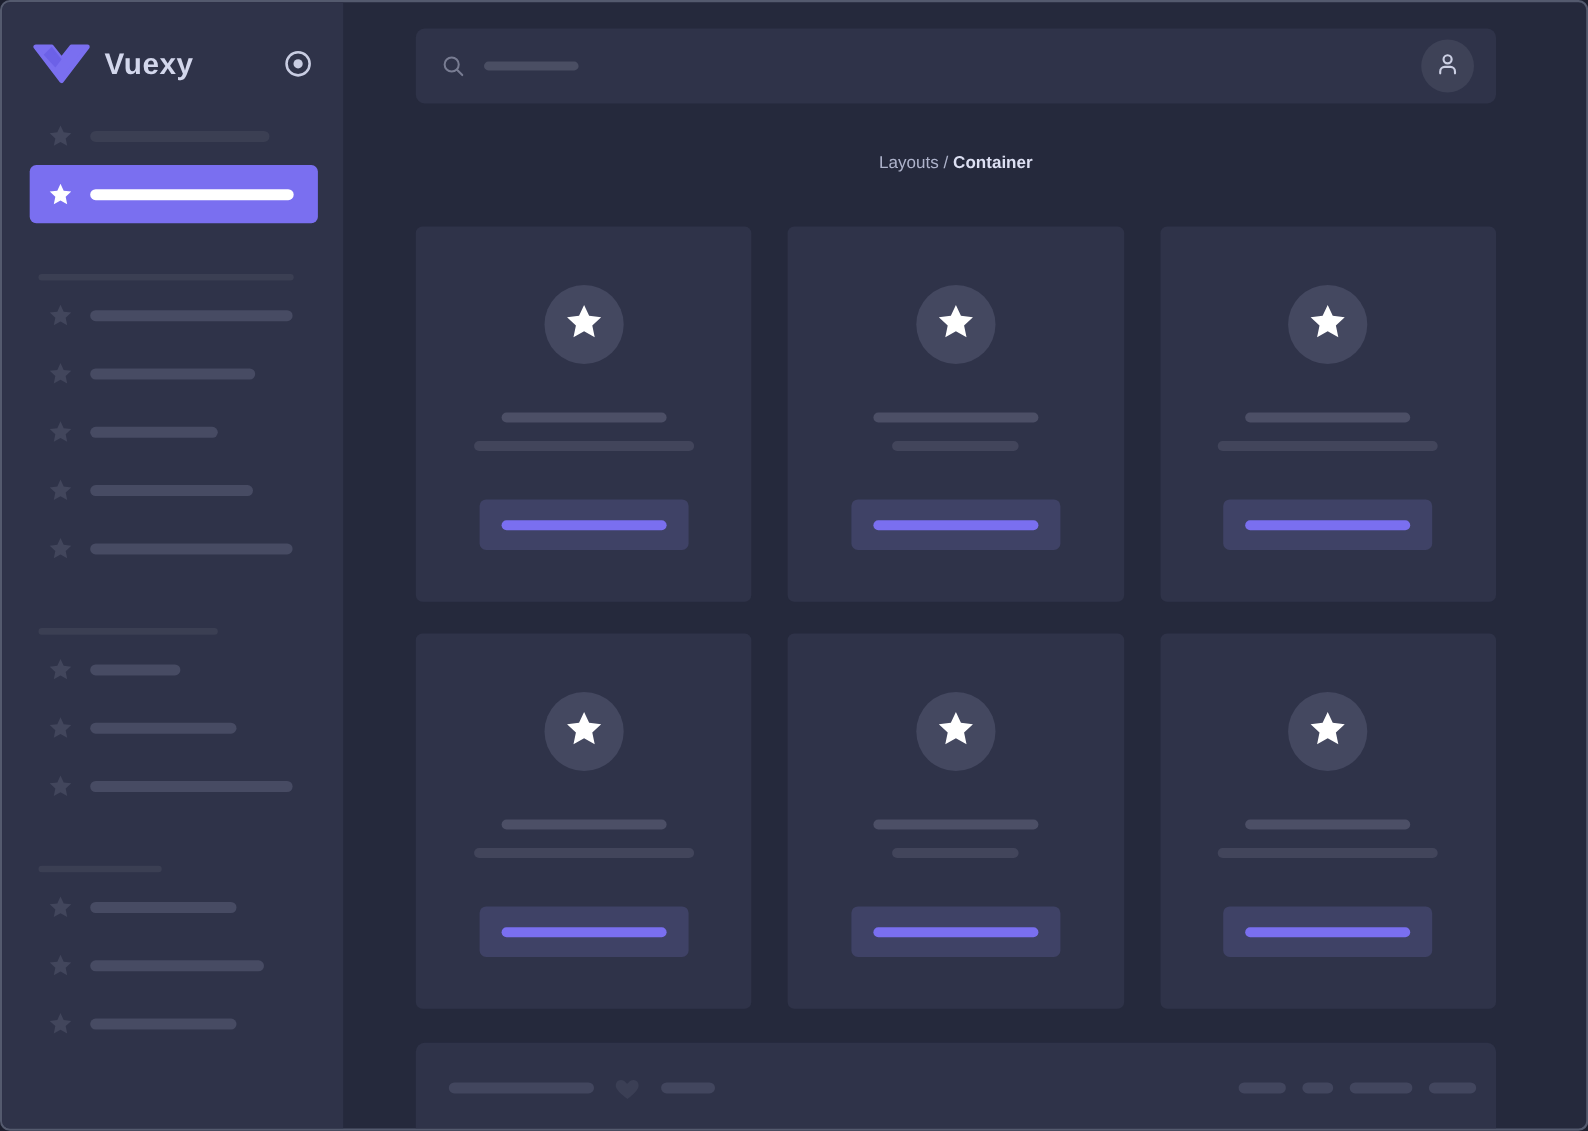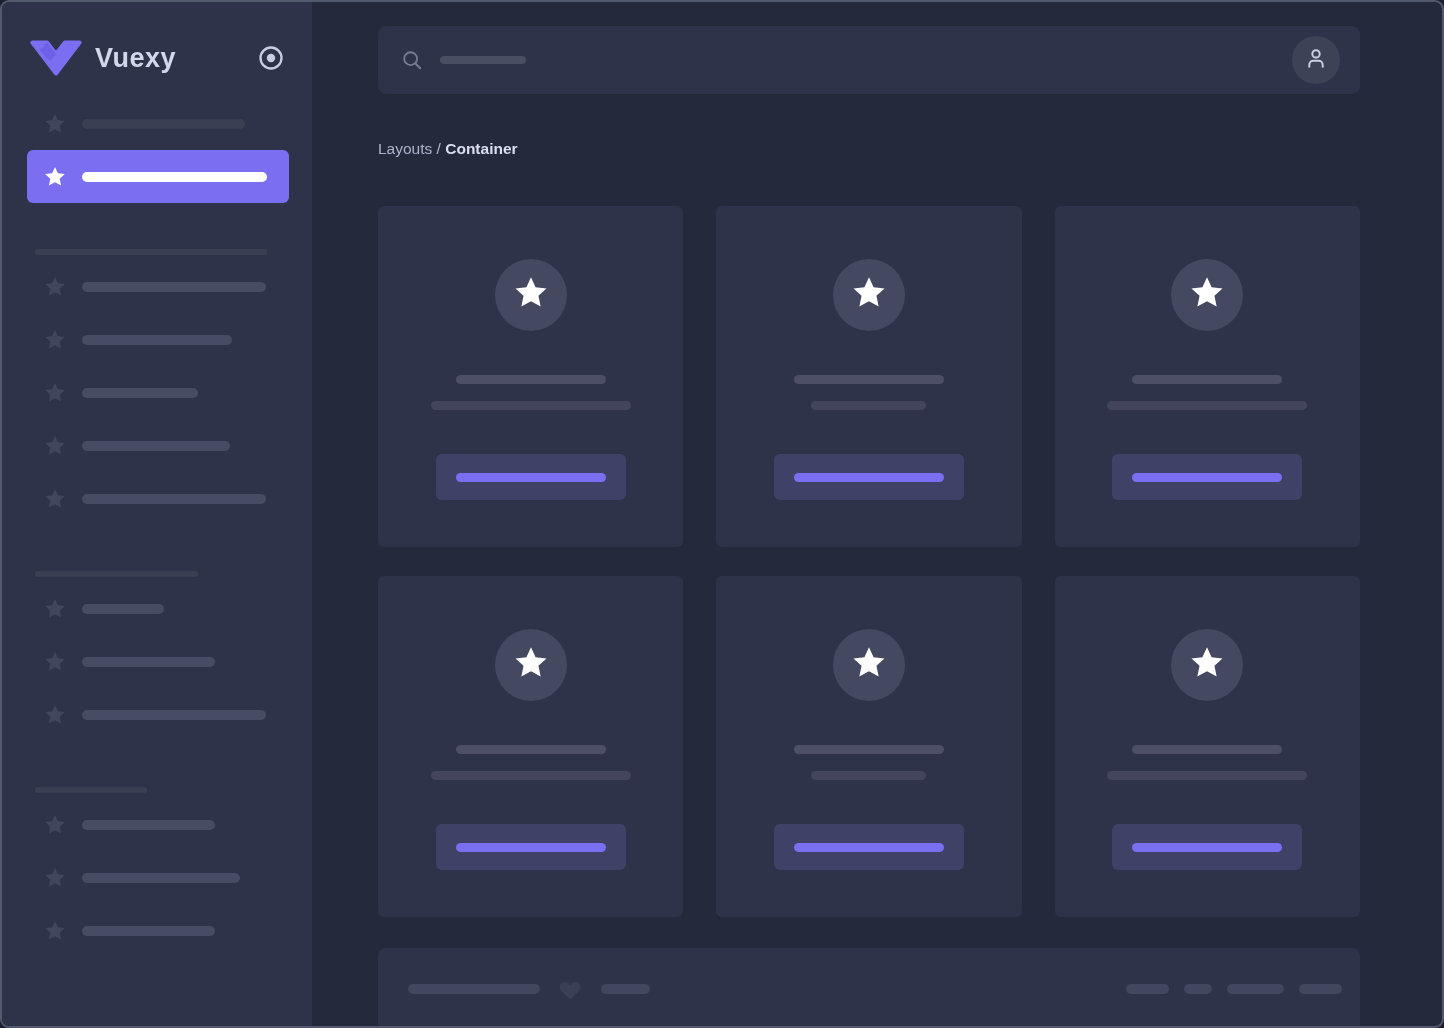--- a/index.html
+++ b/index.html
@@ -50,21 +50,21 @@
   .nav-item.dim .bar { background: var(--sidebar-dim, #3b3f53); }
   .nav-item.active { background: var(--primary, #7a6ff0); }
   .nav-item.active .star { color: #ffffff; }
   .nav-item.active .bar { background: #ffffff; }
   .section-header {
     height: 6px; border-radius: 3px;
     margin: 46px 0 5px 33px;
     background: var(--sidebar-dim, #3b3f53);
   }
   
-  .main { flex: 1; min-width: 0; padding: 24px 82px 0 66px; overflow: hidden; }
+  .main { flex: 1; min-width: 0; padding: 24px 82px 0 66px; overflow: hidden; text-align: center; }
   .topbar {
     height: 68px; border-radius: 8px;
     background: var(--panel-bg, #2f3349);
     display: flex; align-items: center;
     padding: 0 20px 0 23px; box-sizing: border-box;
   }
   .search-zone { display: flex; align-items: center; flex: 1; cursor: text; }
   .search-icon { color: var(--search-icon, #787c92); }
   .search-icon svg { display: block; }
   .search-ph {

